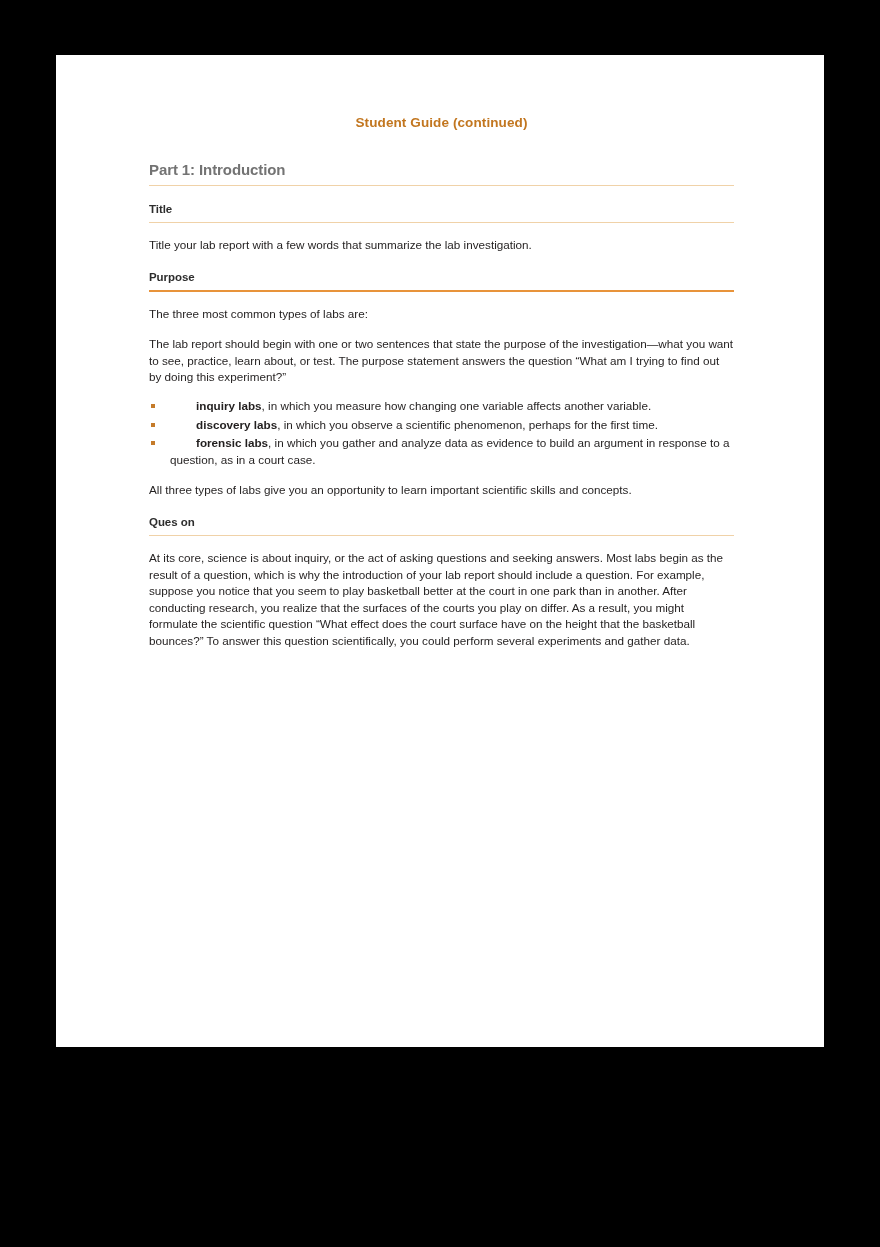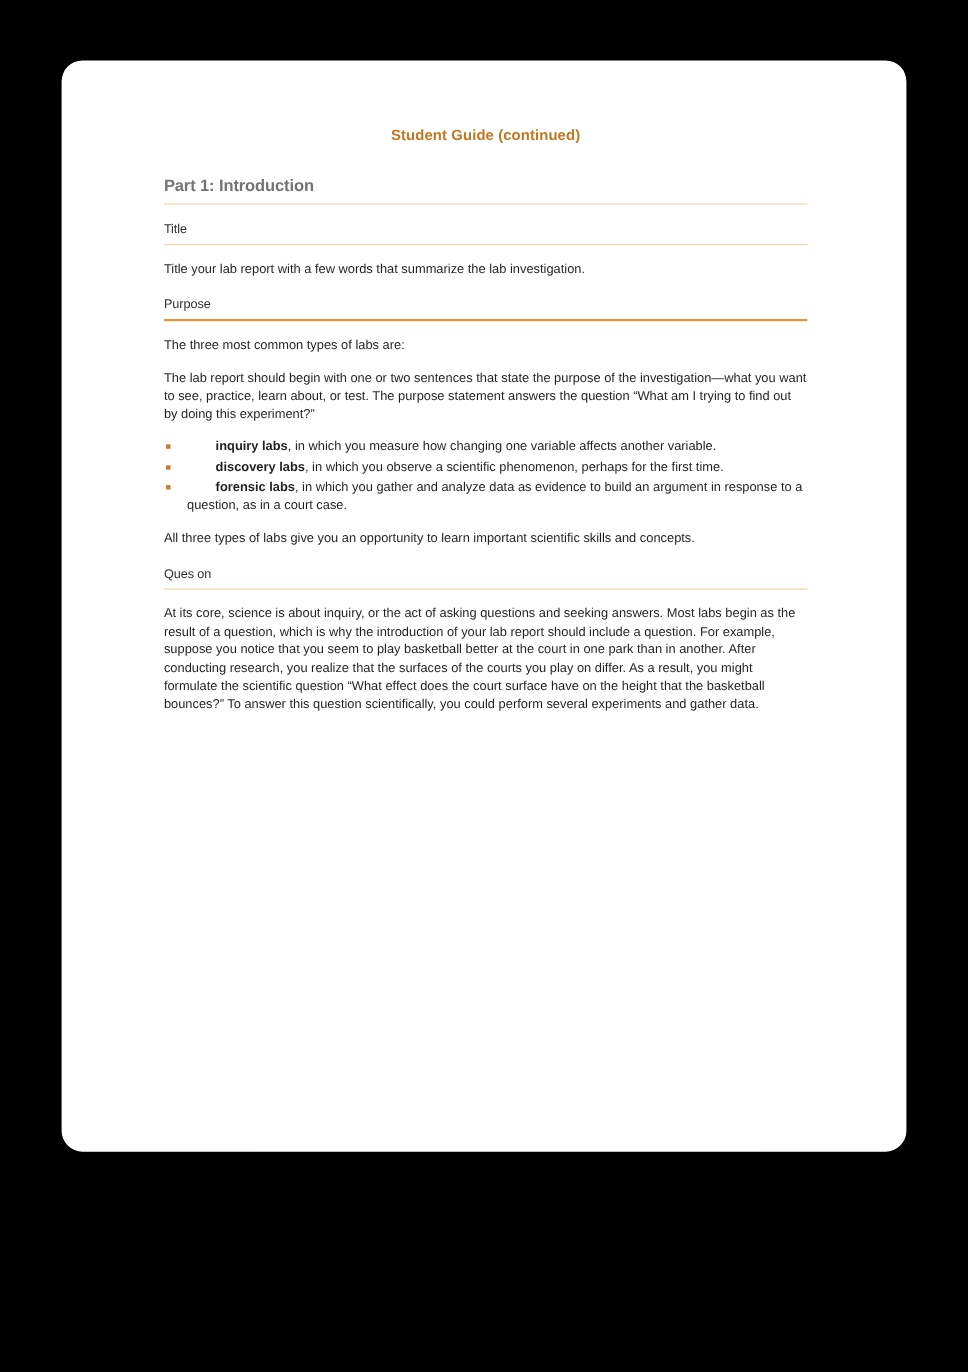--- a/index.html
+++ b/index.html
@@ -16,21 +16,20 @@
   }
 
   
   .page {
     position: absolute;
     left: 56px;
     top: 55px;
     width: 768px;
     height: 992px;
     background: #ffffff;
-    border-radius: 19px;
   }
 
   .page-inner {
     position: absolute;
     left: 93px;   
     top: 0;
     width: 585px; 
   }
 
   
@@ -59,21 +58,21 @@
     border-top: 1.5px solid #f0d2a8;
     margin: 7px 0 0 0;
   }
   .rule.strong {
     border-top: 2px solid #e8933a;
   }
 
   
   .sub-heading {
     color: #2d2d2d;
-    font-weight: normal;
+    font-weight: bold;
     font-size: 11.5px;
     margin-top: 17px;
     letter-spacing: -0.05px;
   }
 
   
   .para {
     color: #221f1f;
     font-size: 11.7px;
     line-height: 16.6px;

